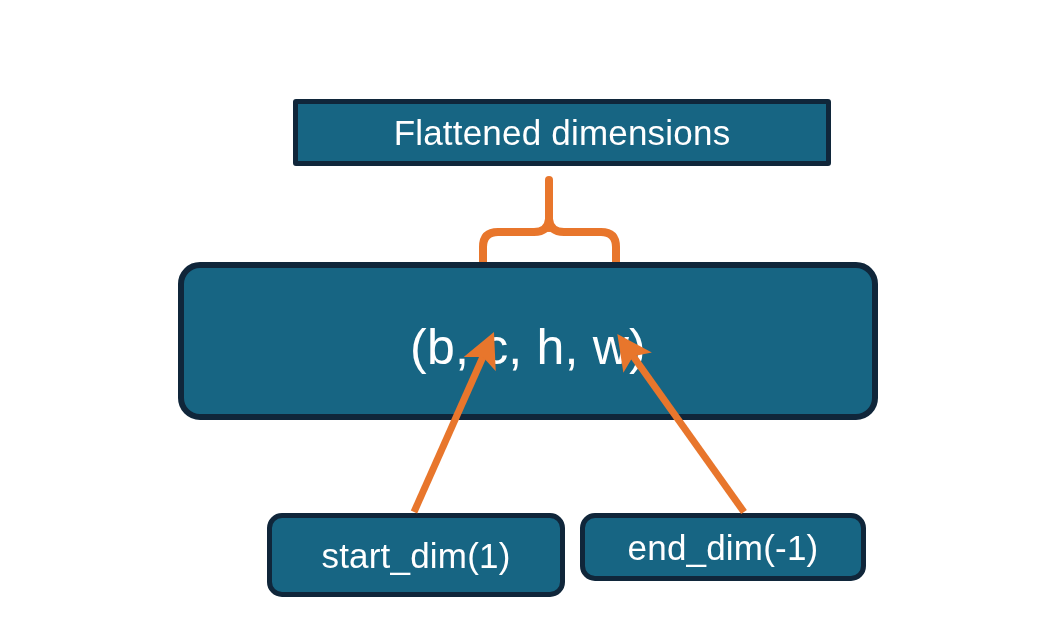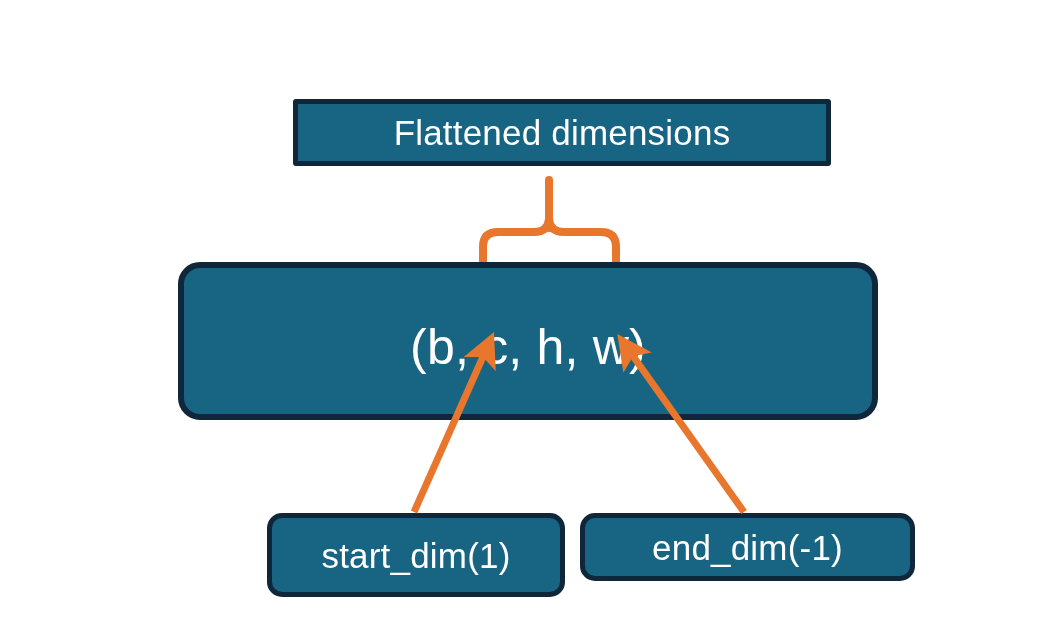--- a/index.html
+++ b/index.html
@@ -58,21 +58,21 @@
     left: 267px;
     top: 513px;
     width: 298px;
     height: 84px;
     font-size: 35px;
     border-radius: 15px;
   }
   #node-end {
     left: 580px;
     top: 513px;
-    width: 335px;
+    width: 286px;
     height: 68px;
     font-size: 35px;
     border-radius: 15px;
   }
   #overlay-under {
     position: absolute;
     left: 0; top: 0;
     width: 1038px;
     height: 632px;
     z-index: 1;

